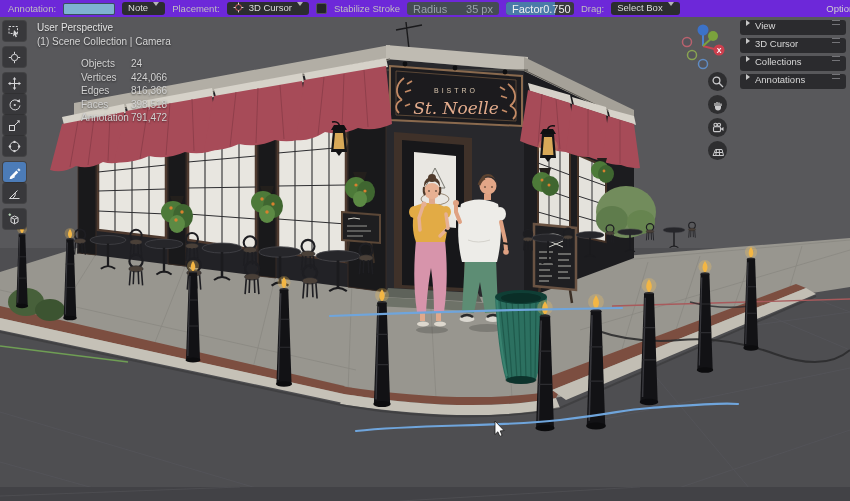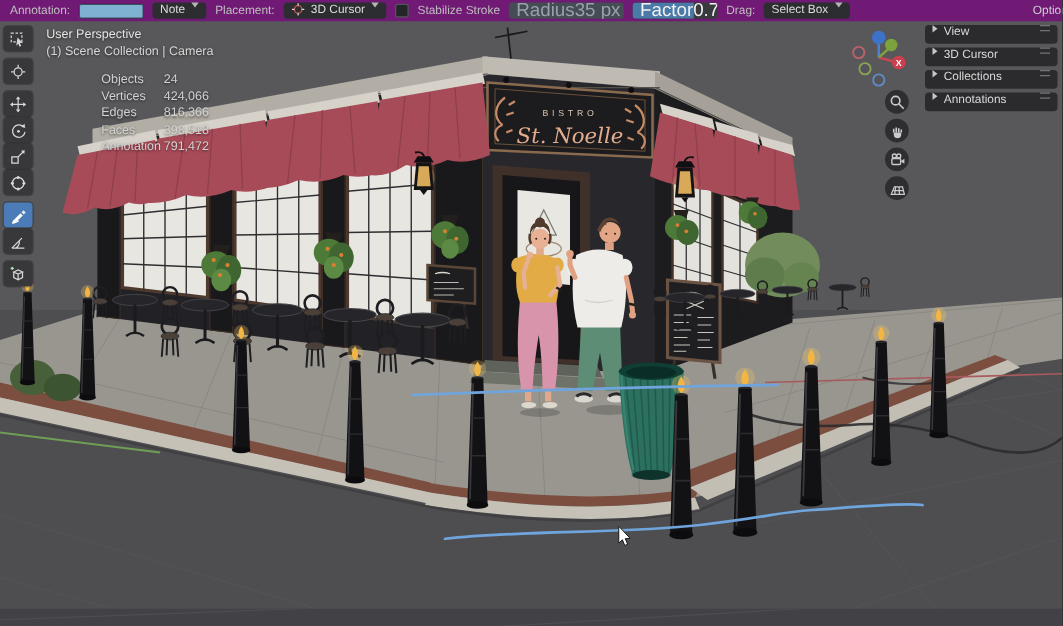--- a/index.html
+++ b/index.html
@@ -1,26 +1,26 @@
 <!DOCTYPE html>
 <html><head>
 <meta charset="utf-8">
 <style>
   html,body{margin:0;padding:0;background:#111;}
   .app{position:relative;width:850px;height:501px;overflow:hidden;background:#58585b;
        font-family:"Liberation Sans","DejaVu Sans",sans-serif;}
   
-  .topbar{position:absolute;top:0;left:0;right:0;height:17px;background:#701a75;z-index:30;
+  .topbar{position:absolute;top:0;left:0;right:0;height:17px;background:#6d28d9;z-index:30;
           display:flex;align-items:center;gap:7px;padding:0 0 0 8px;font-size:9.5px;color:#bfbfbf;white-space:nowrap;}
   .pill{background:#2c2d30;border-radius:3px;height:13px;display:flex;align-items:flex-start;padding:0 6px;color:#dcdcdc;gap:5px;}
   .chev{width:0;height:0;border-left:3px solid transparent;border-right:3px solid transparent;border-top:4px solid #b5b5b5;}
   .swatch{width:50px;height:10px;border-radius:2px;border:1px solid rgba(0,0,0,.55);}
   .checkbox{width:9px;height:9px;background:#242528;border:1px solid #55565a;border-radius:2px;}
   .slider{position:relative;height:13px;border-radius:3px;overflow:hidden;display:flex;align-items:center;
-          justify-content:space-between;padding:0 6px;font-size:15px;}
+          justify-content:space-between;padding:0 6px;font-size:11px;}
   .slider span{position:relative;z-index:2;}
   .radius{width:80px;background:#454c54;color:#99a2ab;}
   .factor{width:56px;background:#393a3e;color:#f0f0f0;}
   .factor .fill{position:absolute;left:0;top:0;bottom:0;width:72%;z-index:1;}
   .options{margin-left:auto;margin-right:-9px;color:#cfcfcf;}
   
   .tools{position:absolute;top:21px;left:3px;z-index:25;display:flex;flex-direction:column;gap:1px;}
   .tool{width:23px;height:20px;background:#38383b;border-radius:3px;display:flex;align-items:center;justify-content:center;
         box-shadow:0 0 0 1px rgba(0,0,0,.25);}
   .tool.active{background:#4c7cb8;}

